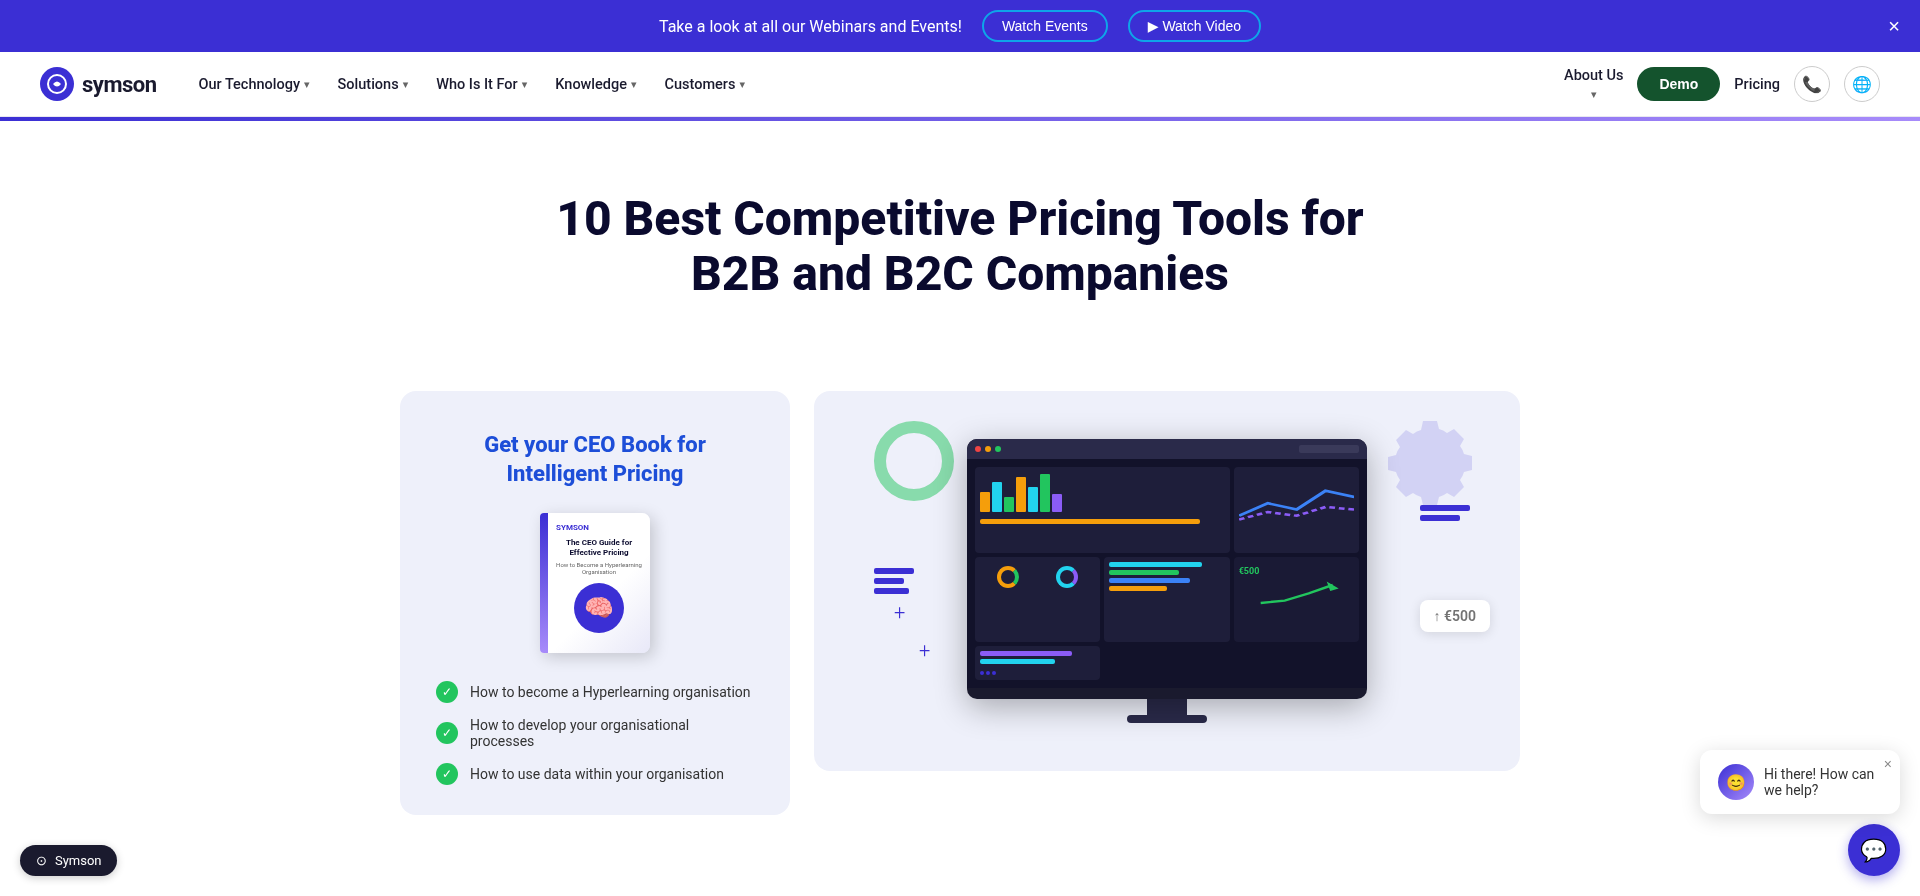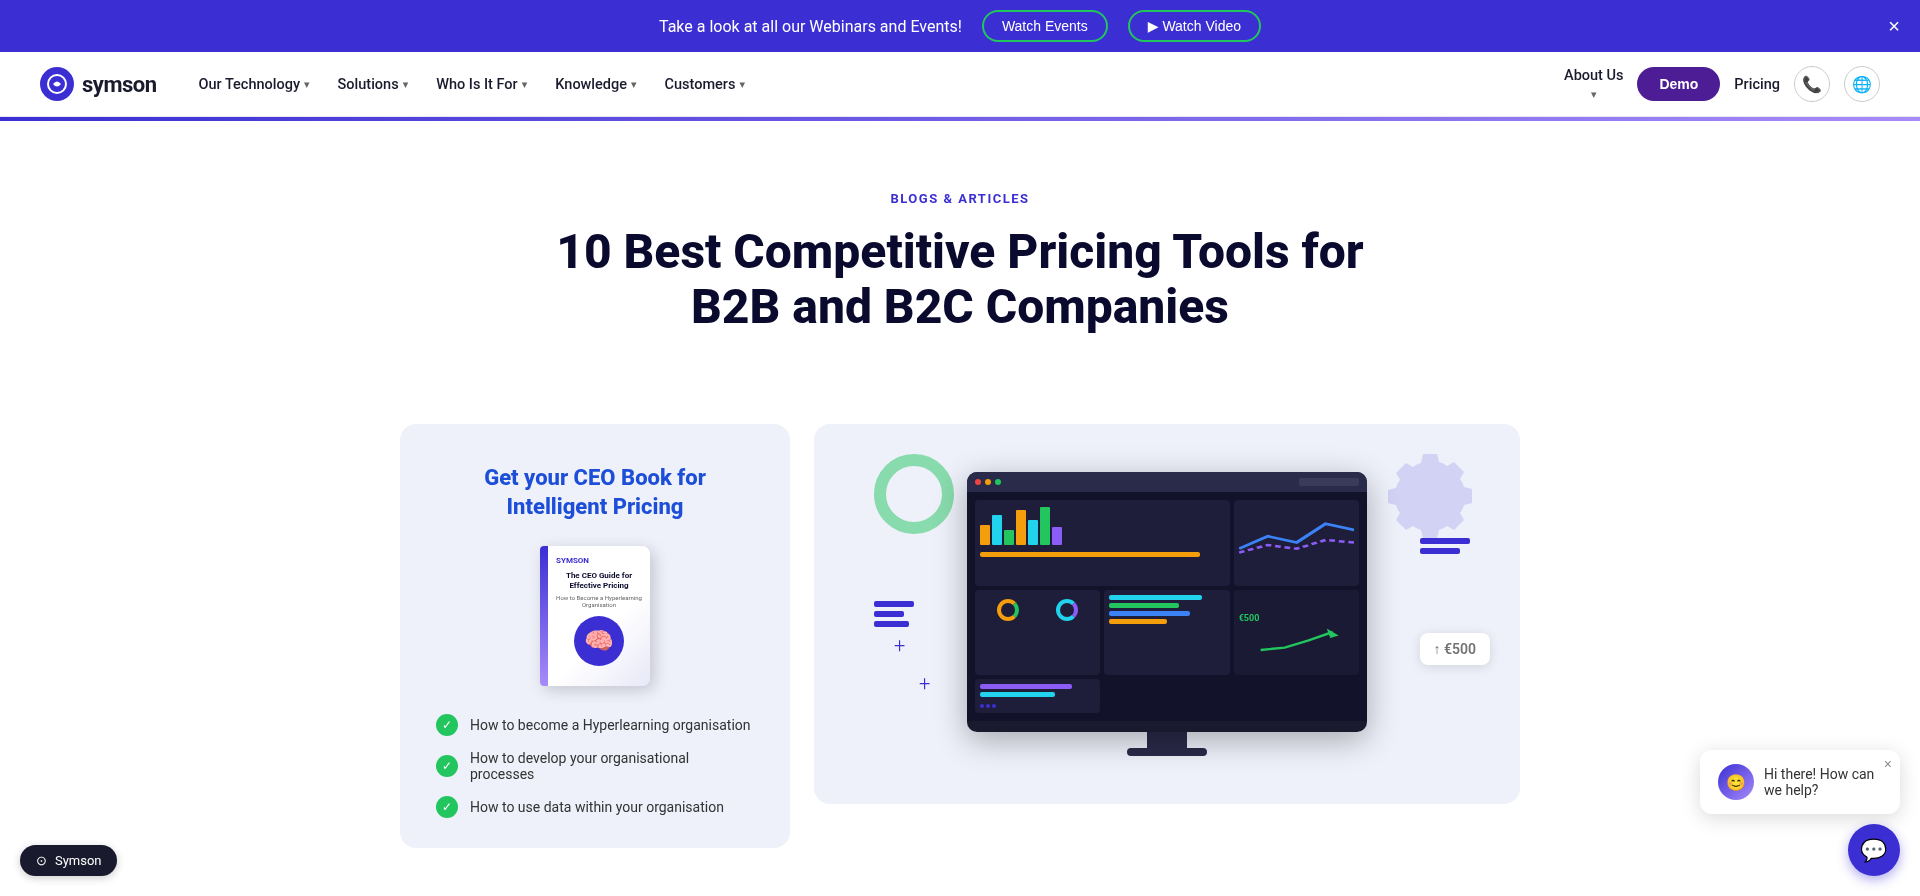--- a/index.html
+++ b/index.html
@@ -15,21 +15,21 @@
       gap: 20px;
       padding: 10px 20px;
       min-height: 49px;
       position: relative;
     }
     .top-banner-text {
       font-size: 16px;
       font-weight: 400;
     }
     .banner-btn {
-      border: 2px solid #22c55e;
+      border: 2px solid #0ea5e9;
       background: transparent;
       color: #fff;
       border-radius: 20px;
       padding: 6px 18px;
       font-size: 14px;
       font-weight: 500;
       cursor: pointer;
       white-space: nowrap;
       display: flex;
       align-items: center;
@@ -115,21 +115,21 @@
       display: flex;
       align-items: center;
       gap: 4px;
       font-size: 14.5px;
       color: #1a1a2e;
       cursor: pointer;
       font-weight: 500;
       flex-direction: column;
     }
     .btn-demo {
-      background: #4c1d95;
+      background: #14532d;
       color: #fff;
       border: none;
       border-radius: 20px;
       padding: 9px 22px;
       font-size: 14px;
       font-weight: 600;
       cursor: pointer;
     }
     .nav-pricing {
       font-size: 14.5px;
@@ -535,21 +535,20 @@
     </div>
     <div class="nav-icon-btn">
       <span>🌐</span>
     </div>
   </div>
 </nav>
 
 <div class="subnav-line"></div>
 
 <section class="hero-section">
-  <div class="hero-category">BLOGS &amp; ARTICLES</div>
   <h1 class="hero-title">10 Best Competitive Pricing Tools for B2B and B2C Companies</h1>
 </section>
 
 <div class="cards-row">
 
   <div class="ceo-card">
     <div class="ceo-card-title">Get your CEO Book for Intelligent Pricing</div>
     <div class="book-visual">
       <div class="book-cover">
         <div class="book-logo">SYMSON</div>
@@ -628,21 +627,21 @@
               </div>
             </div>
 
             <div class="screen-panel">
               <div class="panel-bar teal"></div>
               <div class="panel-bar green" style="width:60%;"></div>
               <div class="panel-bar blue" style="width:70%;"></div>
               <div class="panel-bar orange" style="width:50%;"></div>
             </div>
 
-            <div class="screen-panel" style="background:#1a1a35;justify-content:center;">
+            <div class="screen-panel" style="background:#1a1a35;">
               <div style="color:#22c55e;font-size:9px;font-weight:700;margin-top:4px;">€500</div>
               <svg width="100%" height="30" viewBox="0 0 60 25">
                 <polyline points="0,20 20,18 40,12 60,5" stroke="#22c55e" stroke-width="2" fill="none"></polyline>
                 <polygon points="55,2 65,8 58,10" fill="#22c55e"></polygon>
               </svg>
             </div>
 
             <div class="screen-panel">
               <div class="panel-bar purple"></div>
               <div class="panel-bar teal" style="width:65%;"></div>

